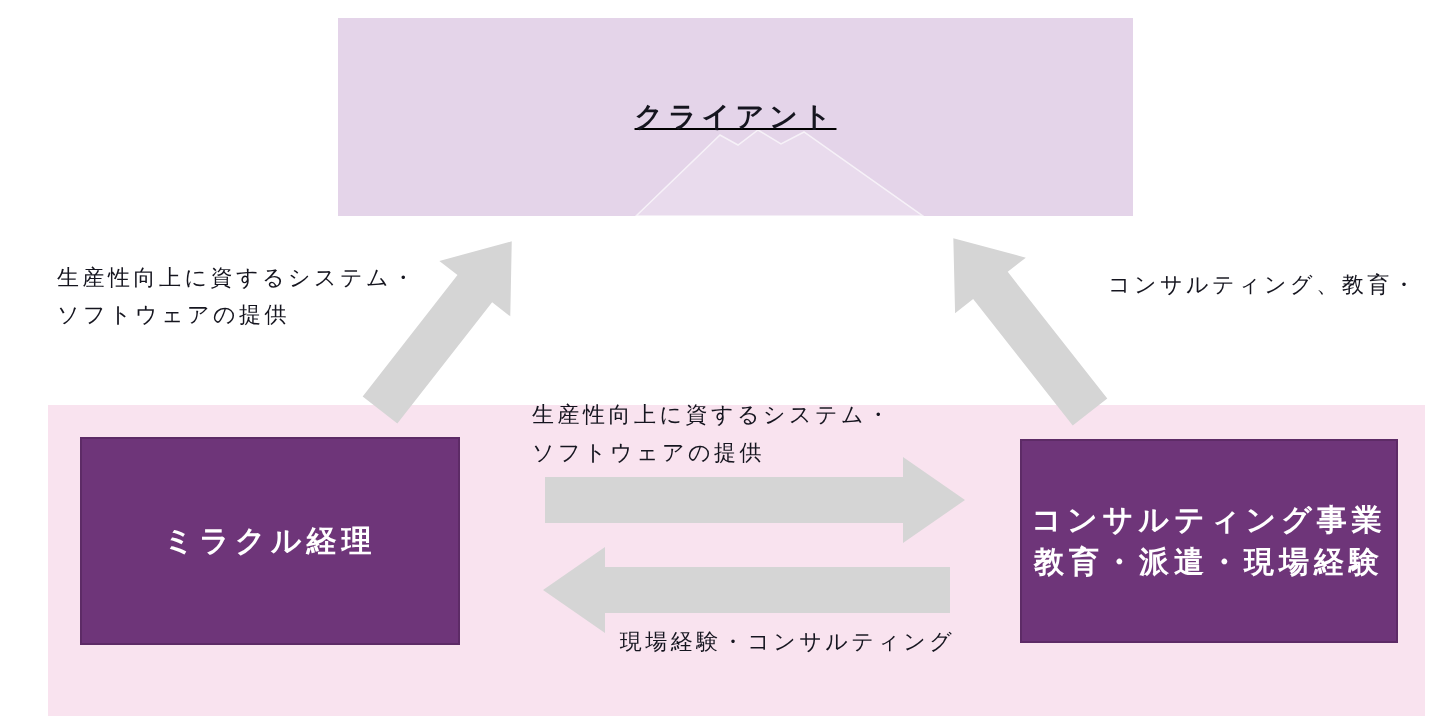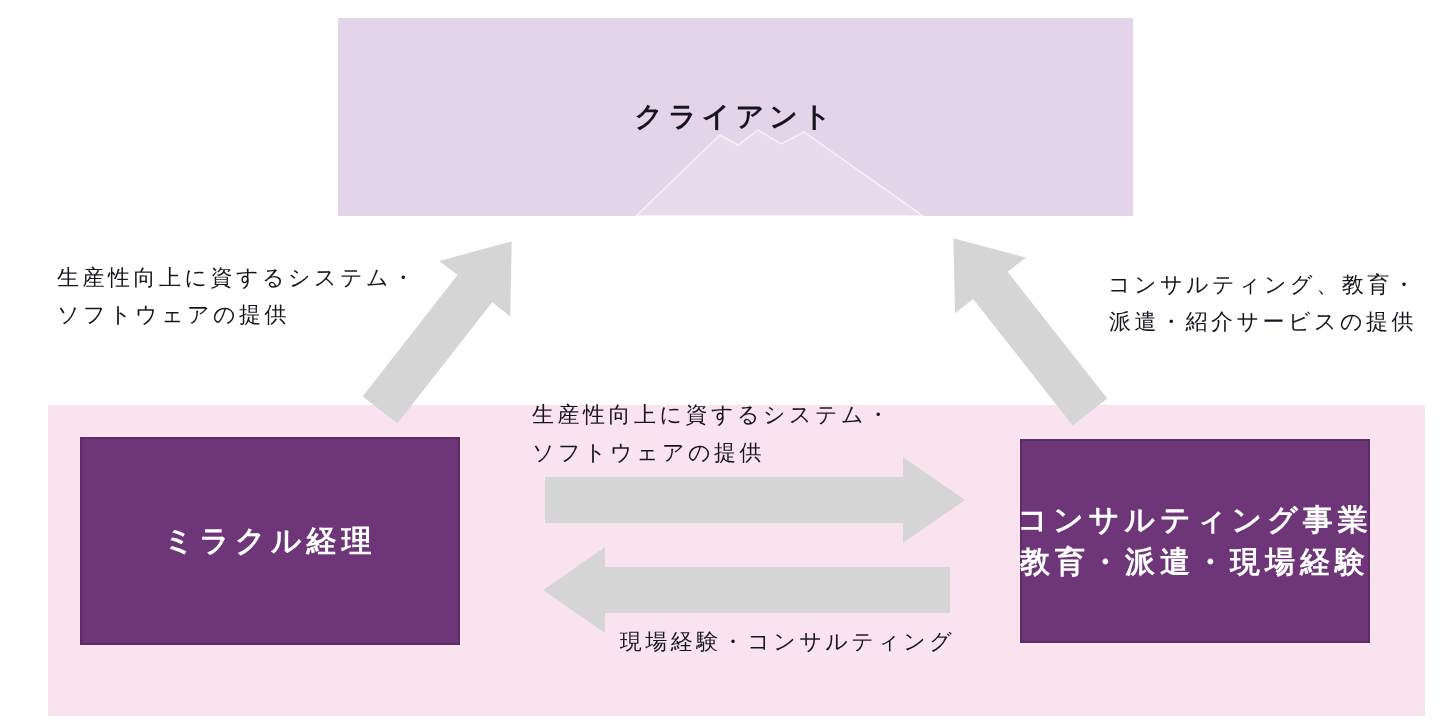--- a/index.html
+++ b/index.html
@@ -16,21 +16,21 @@
     width:1440px;height:723px;position:relative;overflow:hidden;
     font-family:"Liberation Sans","DejaVu Sans",sans-serif;
     -webkit-font-smoothing:antialiased;
   }
   .abs{position:absolute;}
 
   
   .client-box{
     left:338px;top:18px;width:795px;height:198px;
     background:var(--client-box-bg,#e4d4e9);
-    display:flex;align-items:center;justify-content:center;
+    display:flex;align-items:center;justify-content:center;text-decoration:underline;
   }
   .client-box .title{
     font-size:28px;font-weight:bold;color:var(--dark-text,#15151f);
     letter-spacing:5px;line-height:1;position:relative;z-index:2;
   }
   .watermark{position:absolute;left:0;top:0;width:795px;height:198px;z-index:1;}
 
   
   .company-panel{
     left:48px;top:405px;width:1377px;height:311px;
@@ -48,21 +48,21 @@
     border:2px solid var(--business-box-border,#5d2b66);
     box-sizing:border-box;
     display:flex;flex-direction:column;align-items:center;justify-content:center;
     z-index:2;
   }
   .biz-box .title{
     font-size:30px;font-weight:bold;color:var(--light-text,#ffffff);
     letter-spacing:5px;line-height:42px;text-align:center;white-space:nowrap;
   }
   .miracle-box{left:80px;top:437px;width:380px;height:208px;}
-  .consulting-box{left:1020px;top:439px;width:350px;height:204px;}
+  .consulting-box{left:1020px;top:439px;width:378px;height:204px;}
 
   
   .arrow-label{
     font-size:22px;font-weight:normal;color:var(--dark-text,#15151f);
     letter-spacing:3.5px;line-height:37px;white-space:nowrap;z-index:3;
   }
   .lbl-miracle-client{left:57px;top:259px;text-align:left;}
   .lbl-consulting-client{left:1108px;top:266px;text-align:center;}
   .lbl-mid-top{left:532px;top:396px;text-align:left;line-height:38px;}
   .lbl-mid-bottom{left:560px;top:624px;width:455px;text-align:center;line-height:35px;}
@@ -99,21 +99,20 @@
   <div class="title">教育・派遣・現場経験</div>
 </div>
 
 <div class="abs arrow-label lbl-miracle-client">
   <div>生産性向上に資するシステム・</div>
   <div>ソフトウェアの提供</div>
 </div>
 
 <div class="abs arrow-label lbl-consulting-client">
   <div>コンサルティング、教育・</div>
-  <div>派遣・紹介サービスの提供</div>
 </div>
 
 <div class="abs arrow-label lbl-mid-top">
   <div>生産性向上に資するシステム・</div>
   <div>ソフトウェアの提供</div>
 </div>
 
 <div class="abs arrow-label lbl-mid-bottom">
   <div>現場経験・コンサルティング</div>
 </div>

